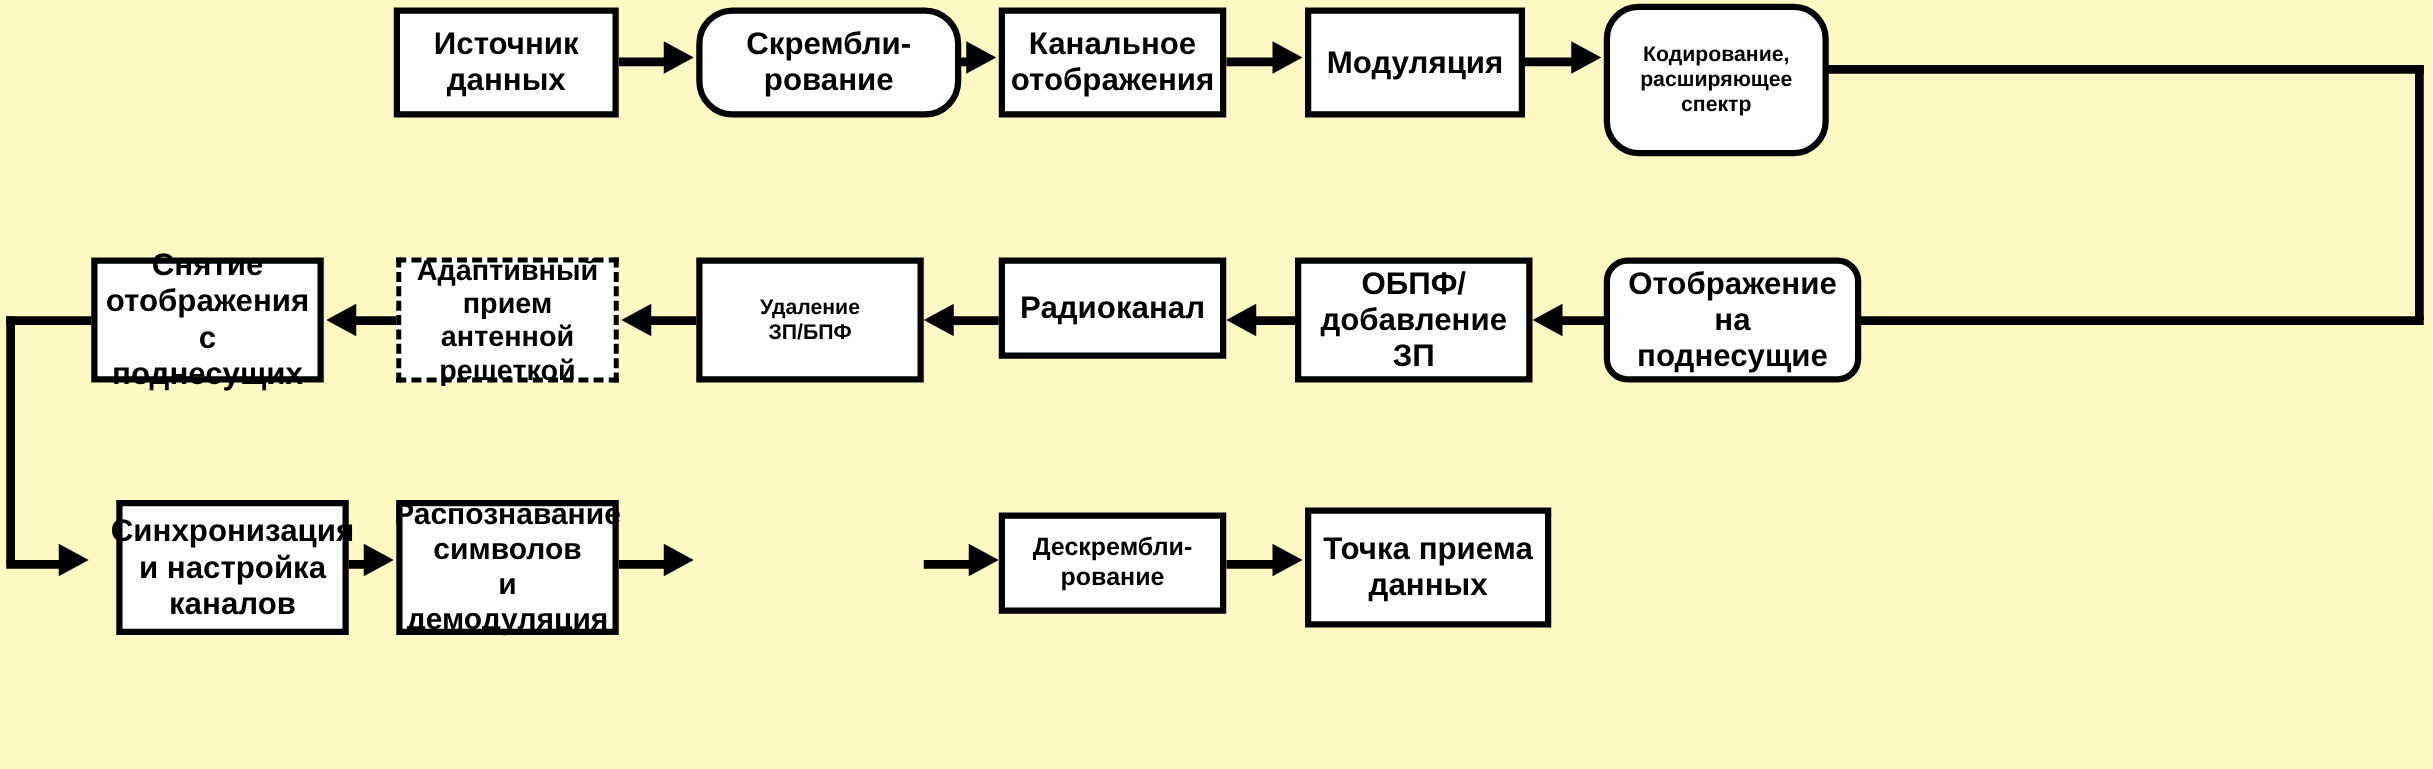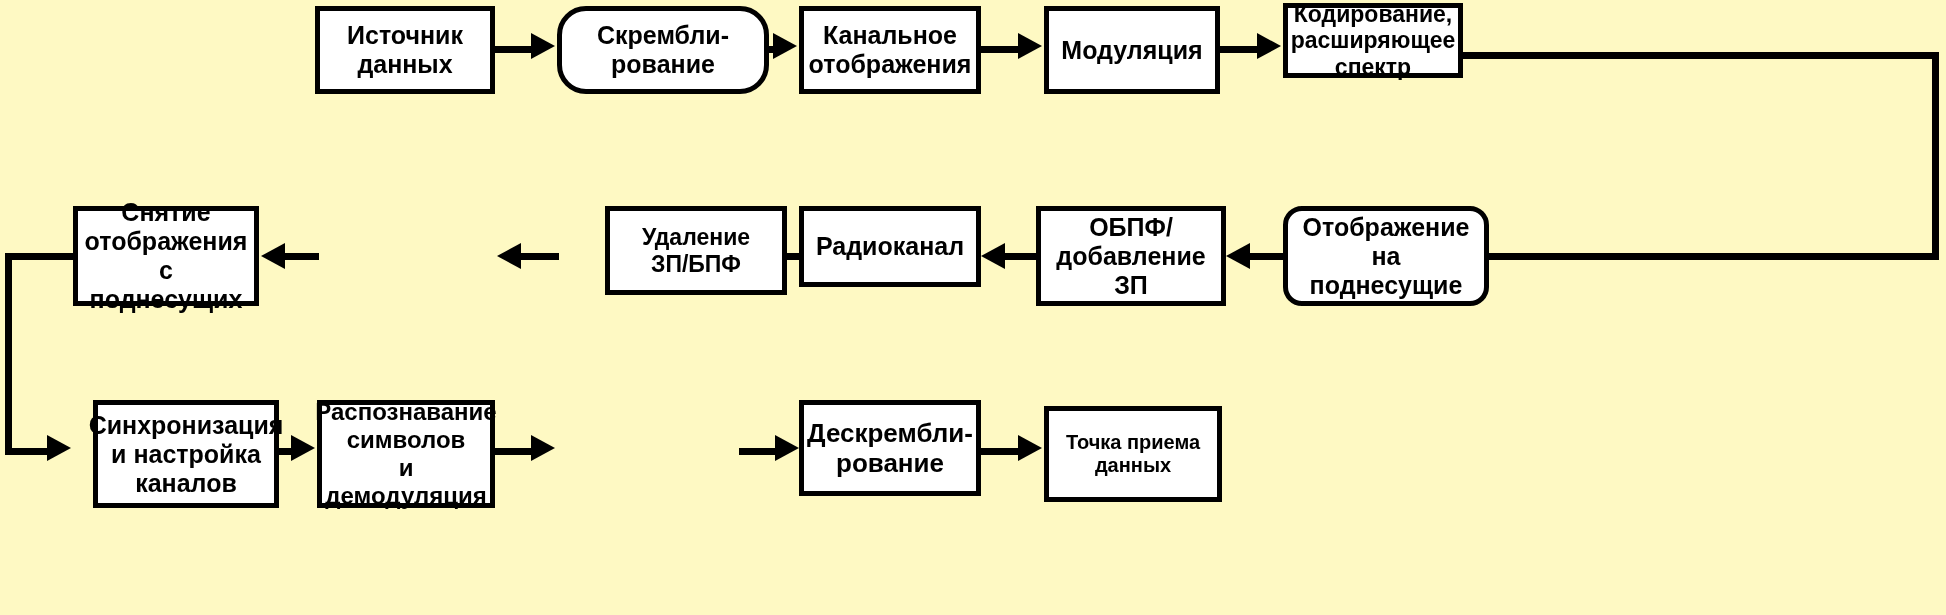--- a/index.html
+++ b/index.html
@@ -96,21 +96,21 @@
   <div class="seg h" style="left:981px; top:46px; width:39px;"></div>
   <div class="arrow right" style="left:1018px; top:33px;"></div>
 
   <div class="node" style="left:1044px; top:6px; width:176px; height:88px; font-size:25px;">
     <span class="label">Модуляция</span>
   </div>
 
   <div class="seg h" style="left:1220px; top:46px; width:39px;"></div>
   <div class="arrow right" style="left:1257px; top:33px;"></div>
 
-  <div class="node" style="left:1283px; top:3px; width:180px; height:75px; font-size:23px;">
+  <div class="node" style="left:1283px; top:3px; width:180px; height:122px; font-size:17px;border-radius:28px;">
     <span class="label">Кодирование,
 расширяющее
 спектр</span>
   </div>
 
   <div class="seg h" style="left:1460px; top:52px; width:479px;"></div>
   <div class="seg v" style="left:1932px; top:52px; height:204px;"></div>
   <div class="seg h" style="left:1485px; top:253px; width:454px;"></div>
   <div class="arrow left" style="left:1463px; top:243px;"></div>
 
@@ -131,28 +131,33 @@
   <div class="seg h" style="left:1003px; top:253px; width:35px;"></div>
   <div class="arrow left" style="left:981px; top:243px;"></div>
 
   <div class="node" style="left:799px; top:206px; width:182px; height:81px; font-size:25px;">
     <span class="label">Радиоканал</span>
   </div>
 
   <div class="seg h" style="left:761px; top:253px; width:40px;"></div>
   <div class="arrow left" style="left:739px; top:243px;"></div>
 
-  <div class="node" style="left:557px; top:206px; width:182px; height:89px; font-size:23px;margin-left:48px;">
+  <div class="node" style="left:557px; top:206px; width:182px; height:100px; font-size:17px;">
     <span class="label">Удаление
 ЗП/БПФ</span>
   </div>
 
   <div class="seg h" style="left:519px; top:253px; width:40px;"></div>
   <div class="arrow left" style="left:497px; top:243px;"></div>
 
+  <div class="node dashed" style="left:317px; top:206px; width:178px; height:100px; font-size:23px;">
+    <span class="label">Адаптивный
+прием антенной
+решеткой</span>
+  </div>
 
   <div class="seg h" style="left:283px; top:253px; width:36px;"></div>
   <div class="arrow left" style="left:261px; top:243px;"></div>
 
   <div class="node" style="left:73px; top:206px; width:186px; height:100px; font-size:25px;">
     <span class="label">Снятие
 отображения
 с поднесущих</span>
   </div>
 
@@ -176,26 +181,26 @@
 и демодуляция</span>
   </div>
 
   <div class="seg h" style="left:495px; top:448px; width:38px;"></div>
   <div class="arrow right" style="left:531px; top:435px;"></div>
 
 
   <div class="seg h" style="left:739px; top:448px; width:38px;"></div>
   <div class="arrow right" style="left:775px; top:435px;"></div>
 
-  <div class="node" style="left:799px; top:400px; width:182px; height:96px; font-size:26px;">
+  <div class="node" style="left:799px; top:410px; width:182px; height:81px; font-size:20px;">
     <span class="label">Дескрембли-
 рование</span>
   </div>
 
   <div class="seg h" style="left:981px; top:448px; width:39px;"></div>
   <div class="arrow right" style="left:1018px; top:435px;"></div>
 
-  <div class="node" style="left:1044px; top:406px; width:178px; height:96px; font-size:20px;">
+  <div class="node" style="left:1044px; top:406px; width:197px; height:96px; font-size:25px;">
     <span class="label">Точка приема
 данных</span>
   </div>
 
 </div>
 
 </body></html>

